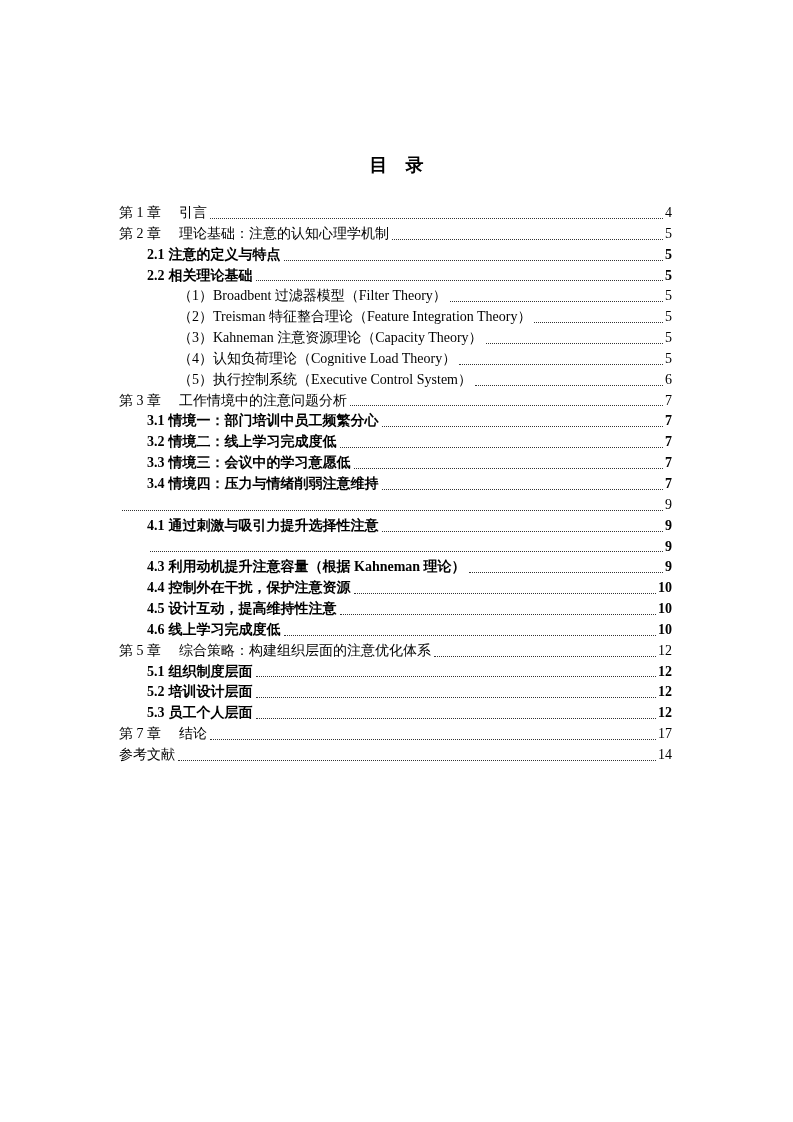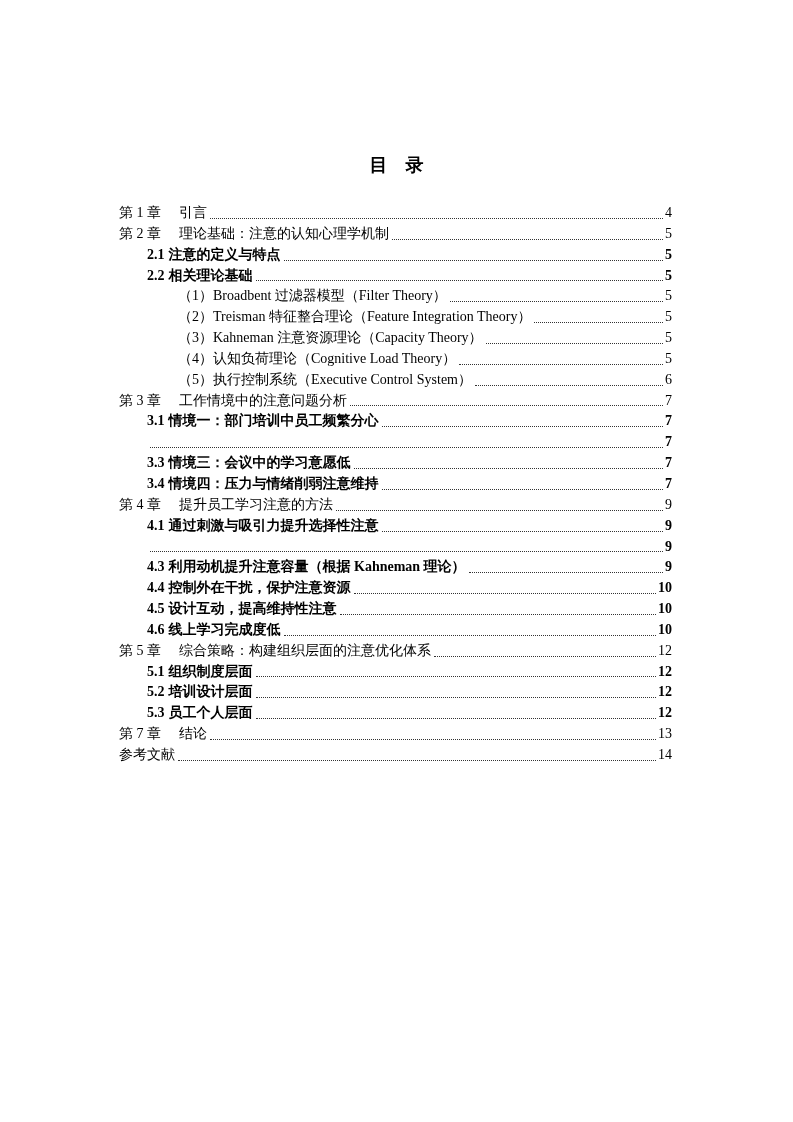--- a/index.html
+++ b/index.html
@@ -131,35 +131,35 @@
     <span class="toc-label"><span class="num">第 3 章</span><span class="chap-gap"></span><span>工作情境中的注意问题分析</span></span>
     <span class="toc-leader"></span>
     <span class="toc-page">7</span>
   </div>
   <div class="toc-row level-2">
     <span class="toc-label"><span class="num">3.1</span><span>情境一：部门培训中员工频繁分心</span></span>
     <span class="toc-leader"></span>
     <span class="toc-page">7</span>
   </div>
   <div class="toc-row level-2">
+    <span class="toc-label"><span class="num">3.2</span><span>情境二：线上学习完成度低</span></span>
     <span class="toc-leader"></span>
     <span class="toc-page">7</span>
   </div>
   <div class="toc-row level-2">
     <span class="toc-label"><span class="num">3.3</span><span>情境三：会议中的学习意愿低</span></span>
     <span class="toc-leader"></span>
     <span class="toc-page">7</span>
   </div>
   <div class="toc-row level-2">
     <span class="toc-label"><span class="num">3.4</span><span>情境四：压力与情绪削弱注意维持</span></span>
     <span class="toc-leader"></span>
     <span class="toc-page">7</span>
   </div>
   <div class="toc-row level-1">
-    <span class="toc-label"><span class="num">第 4 章</span><span class="chap-gap"></span><span>提升员工学习注意的方法</span></span>
     <span class="toc-leader"></span>
     <span class="toc-page">9</span>
   </div>
   <div class="toc-row level-2">
     <span class="toc-label"><span class="num">4.1</span><span>通过刺激与吸引力提升选择性注意</span></span>
     <span class="toc-leader"></span>
     <span class="toc-page">9</span>
   </div>
   <div class="toc-row level-2">
     <span class="toc-leader"></span>
@@ -201,20 +201,20 @@
     <span class="toc-page">12</span>
   </div>
   <div class="toc-row level-2">
     <span class="toc-label"><span class="num">5.3</span><span>员工个人层面</span></span>
     <span class="toc-leader"></span>
     <span class="toc-page">12</span>
   </div>
   <div class="toc-row level-1">
     <span class="toc-label"><span class="num">第 7 章</span><span class="chap-gap"></span><span>结论</span></span>
     <span class="toc-leader"></span>
-    <span class="toc-page">13</span>
+    <span class="toc-page">17</span>
   </div>
   <div class="toc-row level-1">
     <span class="toc-label"><span>参考文献</span></span>
     <span class="toc-leader"></span>
     <span class="toc-page">14</span>
   </div>
 </div>
 
 </body></html>

